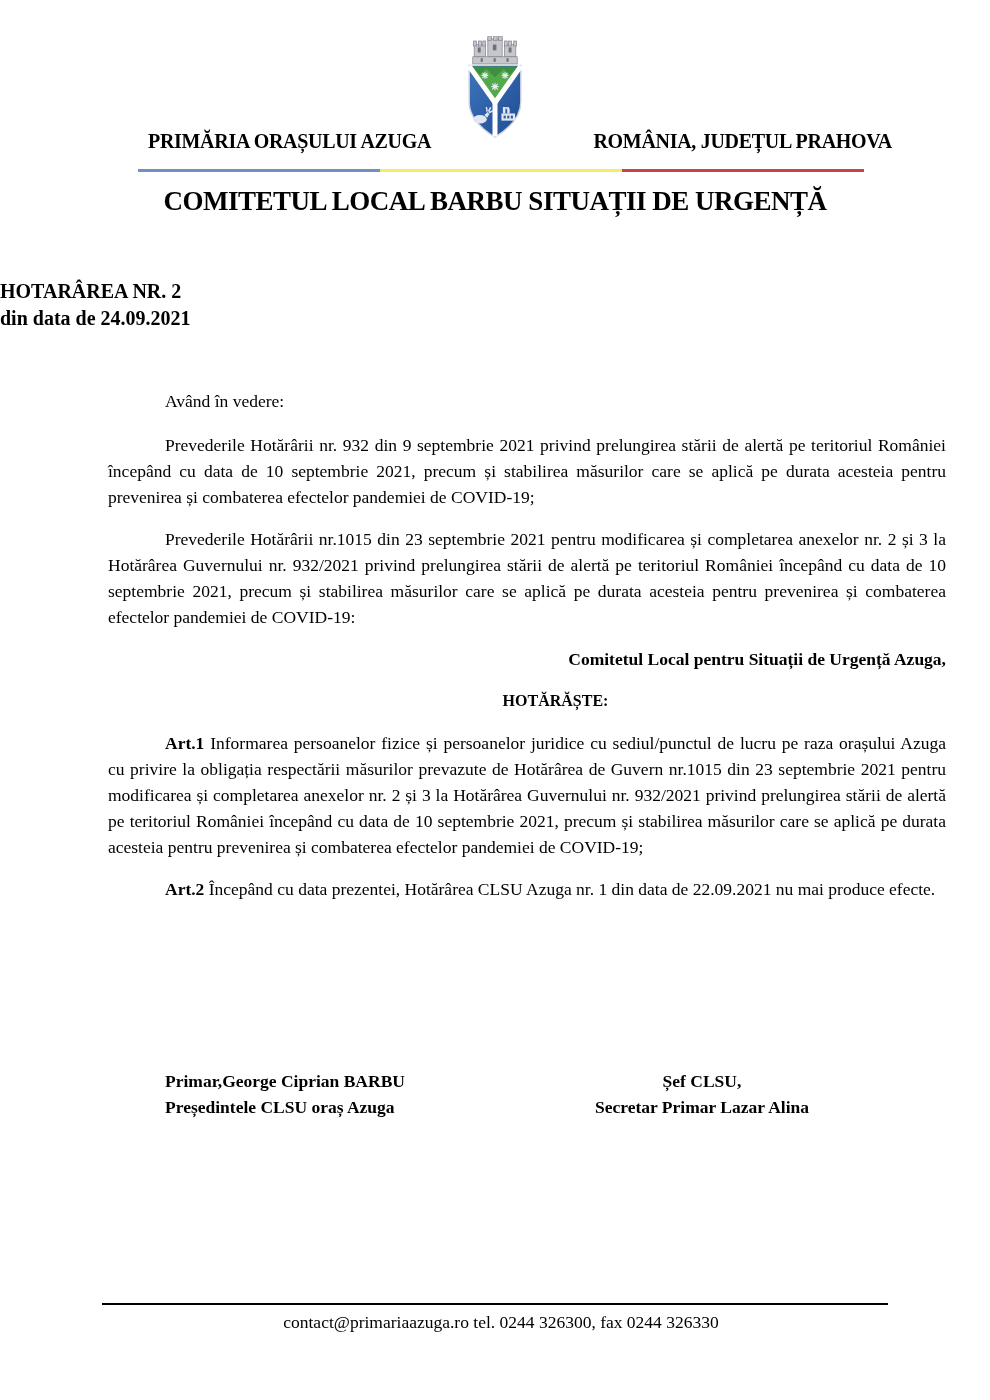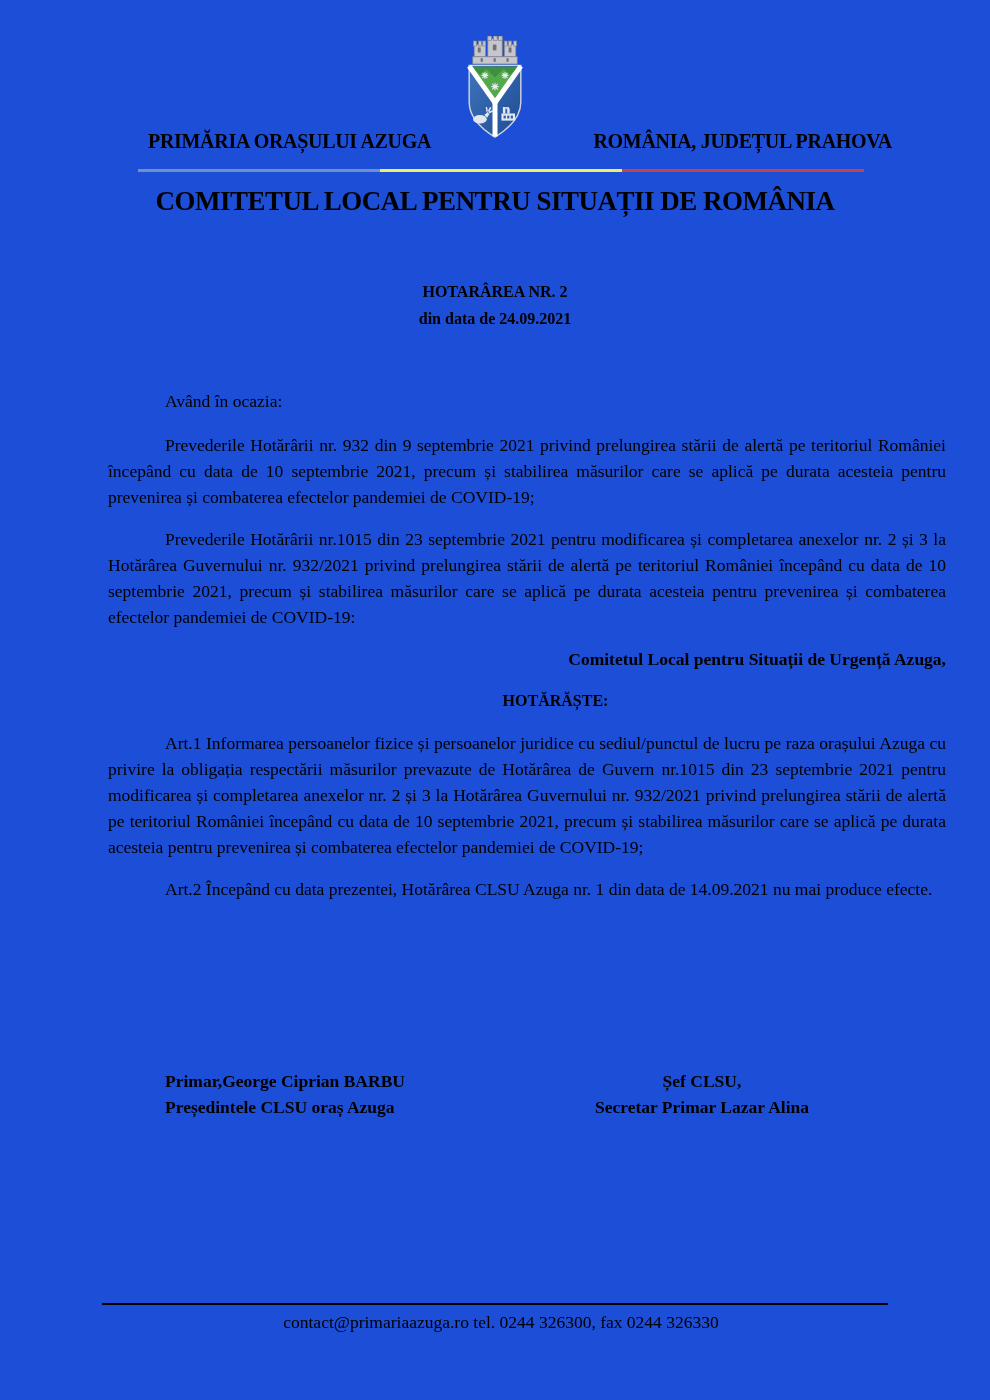--- a/index.html
+++ b/index.html
@@ -1,21 +1,21 @@
 <!DOCTYPE html>
 <html><head>
 <meta charset="utf-8">
 <style>
   html, body { margin: 0; padding: 0; background: #e9e9e9; }
   .page {
     position: relative;
     width: 990px;
     height: 1400px;
     margin: 0 auto;
-    background: #1d4ed8;
+    background: #ffffff;
     font-family: "Liberation Serif", "DejaVu Serif", serif;
     color: #000;
     overflow: hidden;
   }
 
   
   .coat { position: absolute; top: 36px; left: 50%; transform: translateX(-50%); width: 74px; height: 104px; }
   .coat svg { width: 100%; height: 100%; display: block; }
 
   
@@ -32,36 +32,36 @@
 
   
   .doc-title {
     position: absolute; top: 186px; left: 0; width: 100%;
     text-align: center; font-weight: bold; font-size: 27px; letter-spacing: -0.5px;
   }
 
   
   .decision {
     position: absolute; top: 278px; left: 0; width: 100%;
-    text-align: center; font-weight: bold; font-size: 16px; line-height: 27px;
+    font-weight: bold; font-size: 20px; line-height: 27px;
   }
 
   
   .body-text {
     position: absolute; top: 388px; left: 108px; width: 838px;
     font-size: 17.5px; line-height: 26px; text-align: justify;
   }
   .body-text p { margin: 0 0 16px 0; text-indent: 57px; }
   .body-text p.intro { margin-bottom: 18px; text-align: left; }
   .committee-line { font-weight: bold; text-indent: 57px; margin: 2px 0 0 0; text-align: right; }
   .resolution-heading {
     text-align: center; font-weight: bold; font-size: 16px;
     margin: 20px 0 20px 0; text-indent: 0;
   }
-  .art-label { font-weight: normal; }
+  .art-label { font-weight: bold; }
 
   
   .signatures {
     position: absolute; top: 1068px; left: 108px; width: 838px;
     font-weight: bold; font-size: 17.5px; line-height: 26px;
   }
   .sig-left { position: absolute; left: 57px; top: 0; text-align: left; }
   .sig-right { position: absolute; left: 429px; top: 0; width: 330px; text-align: center; }
 
   
@@ -147,35 +147,35 @@
     <span>PRIMĂRIA ORAȘULUI AZUGA</span>
     <span>ROMÂNIA, JUDEȚUL PRAHOVA</span>
   </div>
 
   <div class="flag">
     <span id="flag-blue" style="background: rgb(112, 144, 196);"></span>
     <span id="flag-yellow" style="background: rgb(246, 238, 98);"></span>
     <span id="flag-red" style="background: rgb(200, 67, 67);"></span>
   </div>
 
-  <div class="doc-title">COMITETUL LOCAL PENTRU SITUAȚII DE ROMÂNIA</div>
+  <div class="doc-title">COMITETUL LOCAL BARBU SITUAȚII DE URGENȚĂ</div>
 
   <div class="decision">
     <div>HOTARÂREA NR. 2</div>
     <div>din data de 24.09.2021</div>
   </div>
 
   <div class="body-text">
-    <p class="intro">Având în ocazia:</p>
+    <p class="intro">Având în vedere:</p>
     <p>Prevederile Hotărârii  nr. 932 din 9 septembrie 2021 privind prelungirea stării de alertă pe teritoriul României începând cu data de 10 septembrie 2021, precum și stabilirea măsurilor care se aplică pe durata acesteia pentru prevenirea și combaterea efectelor pandemiei de COVID-19;</p>
     <p>Prevederile Hotărârii  nr.1015 din 23 septembrie 2021 pentru modificarea și completarea anexelor nr. 2 și 3 la Hotărârea Guvernului nr. 932/2021 privind prelungirea stării de alertă pe teritoriul României începând cu data de 10 septembrie 2021, precum și stabilirea măsurilor care se aplică pe durata acesteia pentru prevenirea și combaterea efectelor pandemiei de COVID-19:</p>
     <p class="committee-line">Comitetul Local pentru Situații de Urgență Azuga,</p>
     <p class="resolution-heading">HOTĂRĂȘTE:</p>
     <p><span class="art-label">Art.1</span><span> Informarea persoanelor fizice și persoanelor juridice cu sediul/punctul de lucru pe raza orașului Azuga cu privire la obligația respectării măsurilor prevazute de Hotărârea de Guvern nr.1015 din 23 septembrie 2021 pentru modificarea și completarea anexelor nr. 2 și 3 la Hotărârea Guvernului nr. 932/2021 privind prelungirea stării de alertă pe teritoriul României începând cu data de 10 septembrie 2021, precum și stabilirea măsurilor care se aplică pe durata acesteia pentru prevenirea și combaterea efectelor pandemiei de COVID-19;</span></p>
-    <p><span class="art-label">Art.2</span><span> Începând cu data prezentei, Hotărârea CLSU Azuga nr. 1 din data de 14.09.2021 nu mai produce efecte.</span></p>
+    <p><span class="art-label">Art.2</span><span> Începând cu data prezentei, Hotărârea CLSU Azuga nr. 1 din data de 22.09.2021 nu mai produce efecte.</span></p>
   </div>
 
   <div class="signatures">
     <div class="sig-left">
       <div>Primar,George Ciprian BARBU</div>
       <div>Președintele CLSU oraș Azuga</div>
     </div>
     <div class="sig-right">
       <div>Șef CLSU,</div>
       <div>Secretar Primar Lazar Alina</div>

